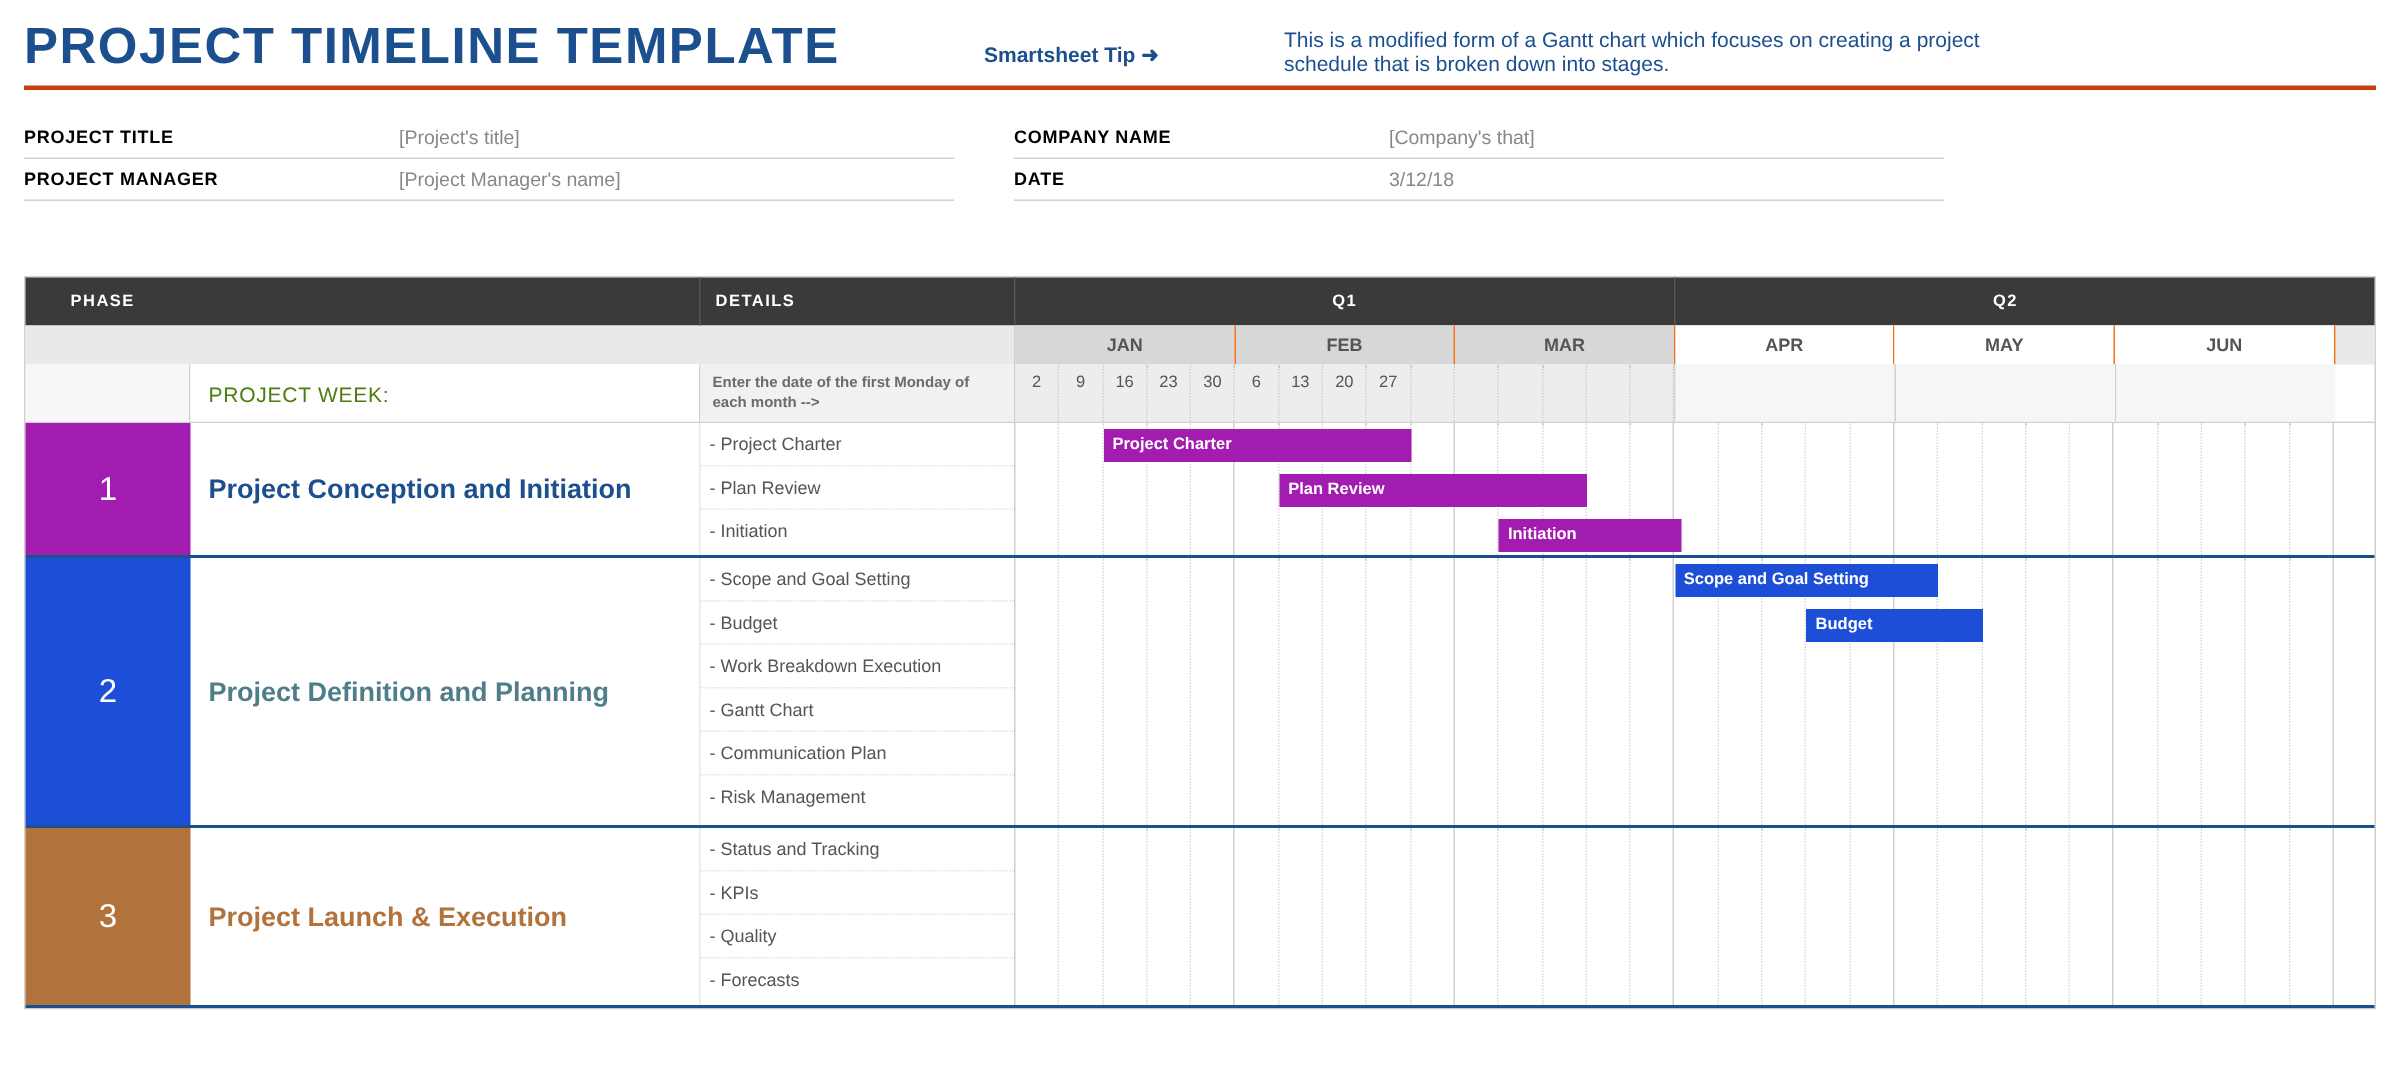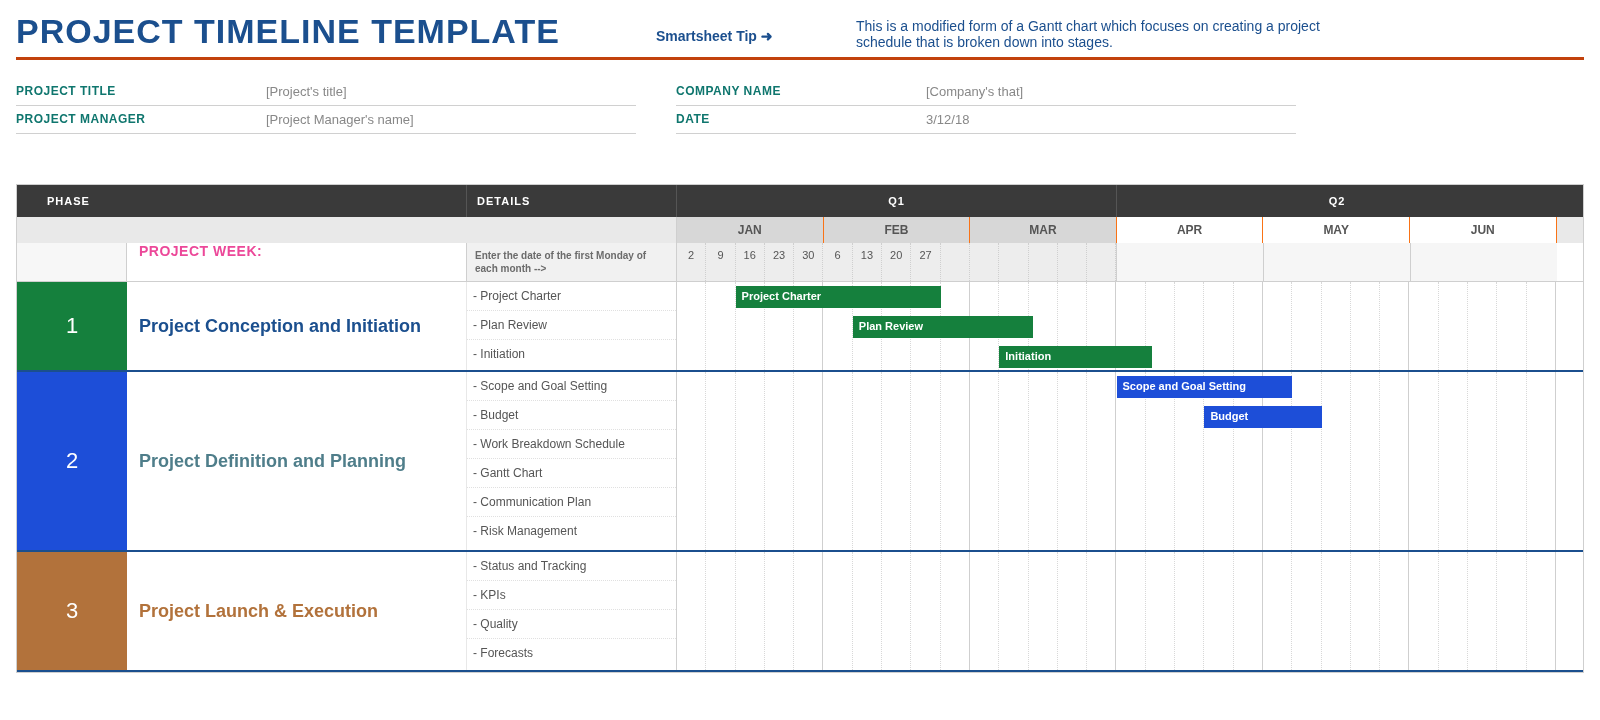--- a/index.html
+++ b/index.html
@@ -7,60 +7,60 @@
   .page { padding: 12px 16px 0 16px; }
 
   .header-row { display: flex; align-items: flex-start; border-bottom: 3px solid #c2410c; }
   .title { color: #1b4f8e; font-weight: 800; letter-spacing: 1px; font-size: 34px; flex: 0 0 640px; padding-bottom:6px;}
   .tip { color: #1b4f8e; font-weight: 700; font-size: 14px; flex: 0 0 200px; padding-top:16px;}
   .tip-text { color: #1b4f8e; font-size: 14px; flex: 1 1 auto; padding-top:6px; max-width:520px;}
 
   .meta { display:flex; gap:40px; margin-top:18px; }
   .meta-col { flex: 0 0 620px; }
   .meta-row { display:flex; border-bottom:1px solid #d0d0d0; padding:6px 0; }
-  .meta-label { flex:0 0 250px; font-weight:700; font-size:12px; color:#0f766e; letter-spacing:.5px;}
+  .meta-label { flex:0 0 250px; font-weight:700; font-size:12px; color:#000000; letter-spacing:.5px;}
   .meta-val { color:#888; font-size:13px; }
 
   
   .grid { margin-top:50px; border:1px solid #cfcfcf; }
   .hdr1 { display:flex; background:#3a3a3a; color:#fff; font-size:11px; font-weight:700; letter-spacing:1px; }
   .hdr1 .col-phase { flex:0 0 450px; padding:10px 4px 10px 30px; border-right:1px solid #555;}
   .hdr1 .col-details{ flex:0 0 210px; padding:10px 0 10px 10px; border-right:1px solid #555;}
   .hdr1 .col-q { flex:0 0 440px; text-align:center; padding:10px 0; border-right:1px solid #555;}
   .hdr1 .col-q:last-child{border-right:none;}
 
   .hdr2 { display:flex; background:#e9e9e9; }
   .hdr2 .spacer{ flex:0 0 660px; border-right:1px solid #cfcfcf;}
   .mcell { flex:0 0 146.6px; text-align:center; font-size:12px; font-weight:700; color:#555; padding:6px 0; border-right:1px solid #f97316; background:#d7d7d7;}
   .mcell.light{ background:#ffffff;}
   
   .hdr3 { display:flex; border-bottom:1px solid #cfcfcf; }
   .hdr3 .lab1 { flex:0 0 110px; background:#f7f7f7; border-right:1px solid #cfcfcf;}
-  .hdr3 .lab2 { flex:0 0 340px; background:#fff; font-weight:700; color:#ec4899; font-size:14px; letter-spacing:.5px; padding:0 0 0 12px; border-right:1px solid #cfcfcf;}
+  .hdr3 .lab2 { flex:0 0 340px; background:#fff; font-weight:400; color:#4d7c0f; font-size:14px; letter-spacing:.5px; padding:12px 0 0 12px; border-right:1px solid #cfcfcf;}
   .hdr3 .lab3 { flex:0 0 210px; background:#f1f1f1; font-size:10px; font-weight:700; color:#6b6b6b; padding:6px 8px; border-right:1px solid #cfcfcf; line-height:1.3;}
   .weeks { flex:0 0 440px; display:flex; border-right:1px solid #cfcfcf; background:#ededed;}
   .wk { flex:0 0 29.3px; text-align:center; font-size:11px; color:#555; padding:6px 0; border-right:1px dotted #cfcfcf;}
   .wk-blank-group{flex:0 0 440px; display:flex;}
   .wk-blank { flex:0 0 146.6px; border-right:1px solid #cfcfcf; background:#f6f6f6;}
   .wk-blank:last-child{border-right:none;}
 
   
   .phase { display:flex; border-bottom:2px solid #1b4f8e; }
   .ph-num { flex:0 0 110px; color:#fff; display:flex; align-items:center; justify-content:center; font-size:22px; font-weight:400;}
   .ph-name { flex:0 0 340px; display:flex; align-items:center; padding-left:12px; font-size:18px; font-weight:700; border-right:1px solid #e8e8e8;}
   .ph-details{ flex:0 0 210px; border-right:1px solid #cfcfcf;}
   .ph-details .d { font-size:12px; color:#555; padding:7px 0 7px 6px; border-bottom:1px dotted #e0e0e0;}
   .ph-details .d:last-child{border-bottom:none;}
   .ph-gantt { flex:1 1 auto; position:relative;}
   .gantt-bg { position:absolute; inset:0; display:flex;}
   .gantt-col { flex:0 0 29.3px; border-right:1px dotted #d8d8d8;}
   .gantt-col.month-edge{ border-right:1px solid #cfcfcf;}
   .bar { position:absolute; height:22px; color:#fff; font-size:11px; font-weight:600; padding:4px 6px 0 6px; white-space:nowrap; overflow:visible;}
   
-  .c1 { background:#15803d;} .t1{color:#1b4f8e;}
+  .c1 { background:#a21caf;} .t1{color:#1b4f8e;}
   .c2 { background:#1d4ed8;} .t2{color:#4f7e8a;}
   .c3 { background:#b2723b;} .t3{color:#b2723b;}
 </style>
 </head>
 <body>
 
 <div class="page">
 
   <div class="header-row">
     <div class="title">PROJECT TIMELINE TEMPLATE</div>
@@ -175,31 +175,31 @@
               <div class="gantt-col"></div>
               <div class="gantt-col"></div>
               <div class="gantt-col month-edge"></div>
               <div class="gantt-col"></div>
               <div class="gantt-col"></div>
               <div class="gantt-col"></div>
               <div class="gantt-col"></div>
               <div class="gantt-col month-edge"></div>
             </div>
       <div class="bar c1" style="left:58.6px; top:4px; width:205.1px;">Project Charter</div>
-            <div class="bar c1" style="left:175.8px; top:34px; width:180px;">Plan Review</div>
-            <div class="bar c1" style="left:322.3px; top:64px; width:153px;">Initiation</div>
+            <div class="bar c1" style="left:175.8px; top:34px; width:205px;">Plan Review</div>
+            <div class="bar c1" style="left:322.3px; top:64px; width:122px;">Initiation</div>
     </div>
   </div>
         <div class="phase" style="height:180px;">
     <div class="ph-num c2">2</div>
     <div class="ph-name t2">Project Definition and Planning</div>
     <div class="ph-details">
       <div class="d">- Scope and Goal Setting</div>
             <div class="d">- Budget</div>
-            <div class="d">- Work Breakdown Schedule</div>
+            <div class="d">- Work Breakdown Execution</div>
             <div class="d">- Gantt Chart</div>
             <div class="d">- Communication Plan</div>
             <div class="d">- Risk Management</div>
     </div>
     <div class="ph-gantt">
       <div class="gantt-bg">
               <div class="gantt-col"></div>
               <div class="gantt-col"></div>
               <div class="gantt-col"></div>
               <div class="gantt-col"></div>

